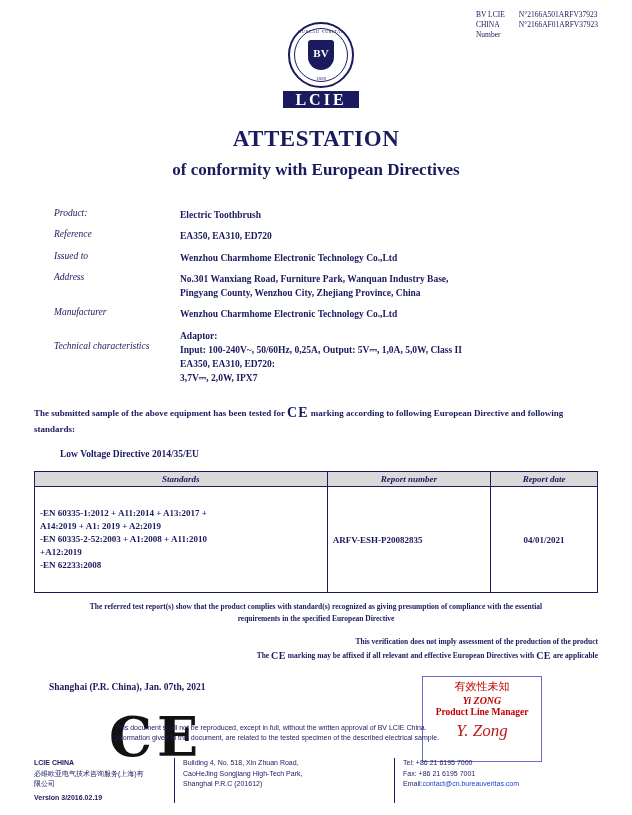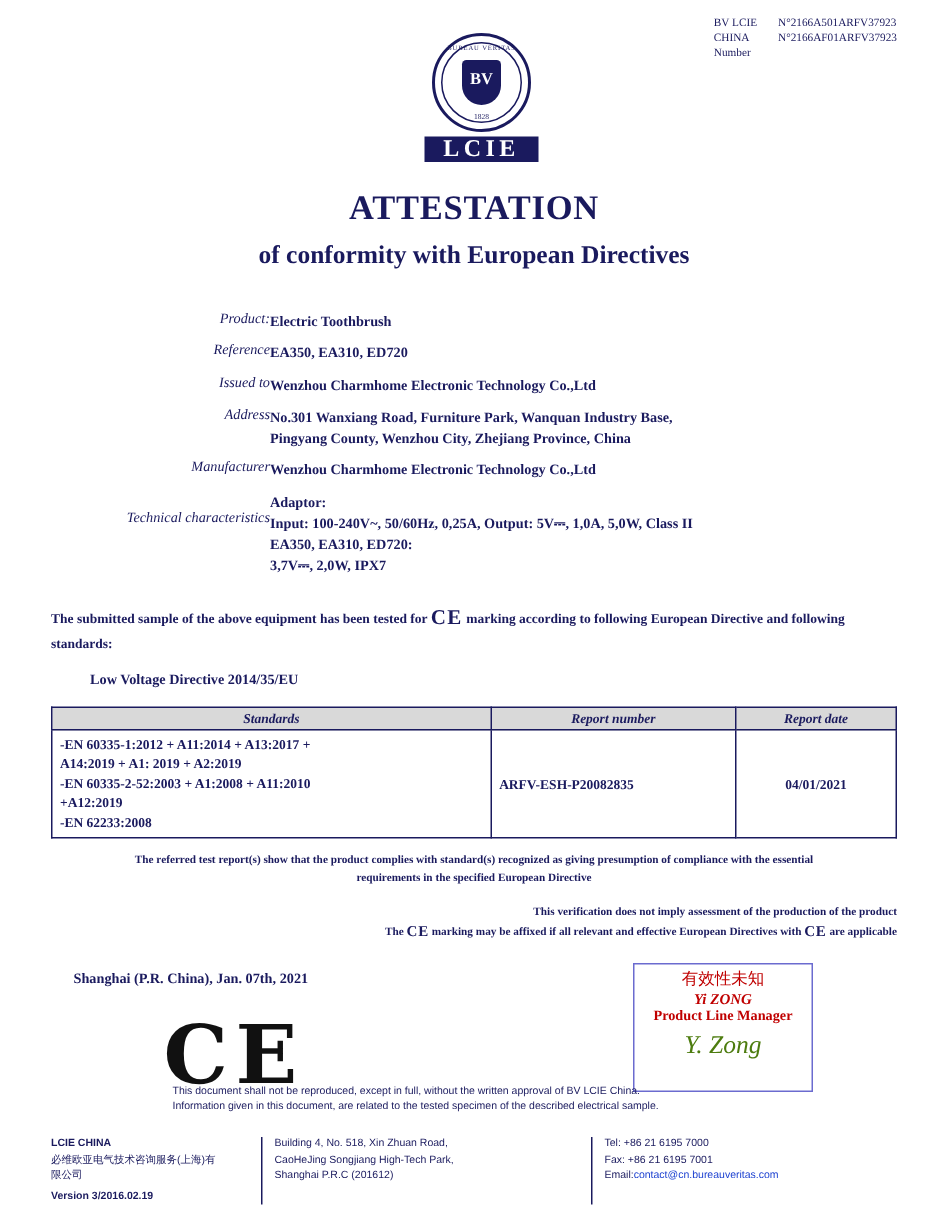--- a/index.html
+++ b/index.html
@@ -135,21 +135,20 @@
     display: flex;
     margin-bottom: 7px;
   }
   .frow .flabel {
     width: 146px;
     flex: 0 0 146px;
     font-style: italic;
     font-size: 9.5px;
     padding-left: 20px;
     box-sizing: border-box;
-    text-align: right;
   }
   .frow .fvalue {
     flex: 1;
     font-weight: bold;
     font-size: 9.5px;
     line-height: 1.5;
   }
   .frow.tall .flabel { padding-top: 12px; }
 
   
@@ -179,21 +178,21 @@
 
   
   table.std {
     margin-top: 12px;
     width: 100%;
     border-collapse: collapse;
     font-size: 9px;
   }
   table.std th, table.std td {
     border: 1px solid #1a1a5e;
-    padding: 3px 5px;
+    padding: 20px 5px;
     color: #1a1a5e;
   }
   table.std th {
     background: #d9d9d9;
     font-style: italic;
     font-weight: bold;
     text-align: center;
     font-size: 9px;
     padding: 2px 0;
   }
@@ -277,21 +276,21 @@
     font-weight: bold;
     margin-top: 1px;
   }
   .stamp .role {
     color: #c00000;
     font-size: 9.5px;
     font-weight: bold;
     margin-top: 1px;
   }
   .stamp .sign {
-    color: #4d7c0f;
+    color: #b91c1c;
     font-size: 17px;
     font-style: italic;
     font-family: "Liberation Serif", serif;
     margin-top: 4px;
   }
 
   
   .disclaimer {
     position: absolute;
     left: 115px;

